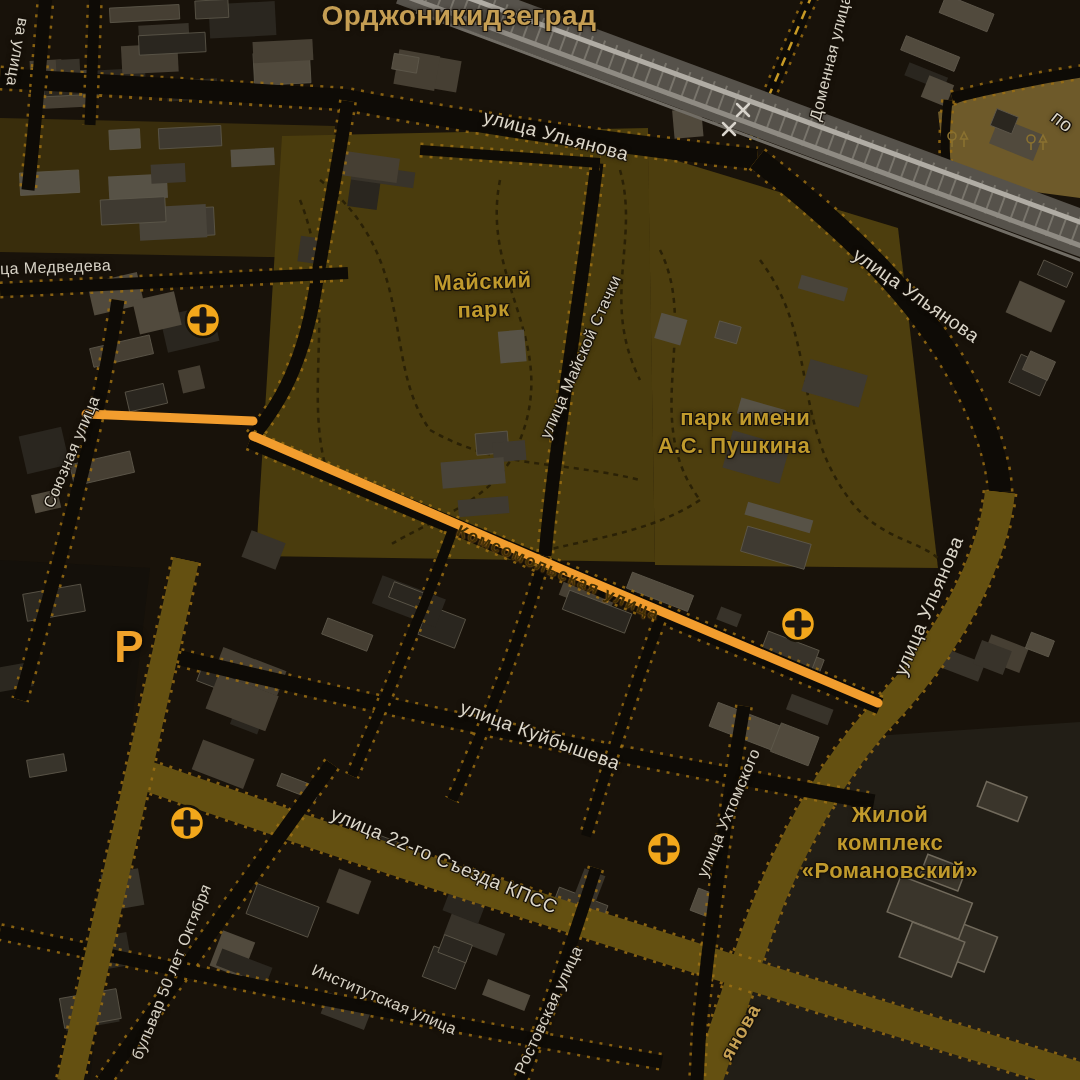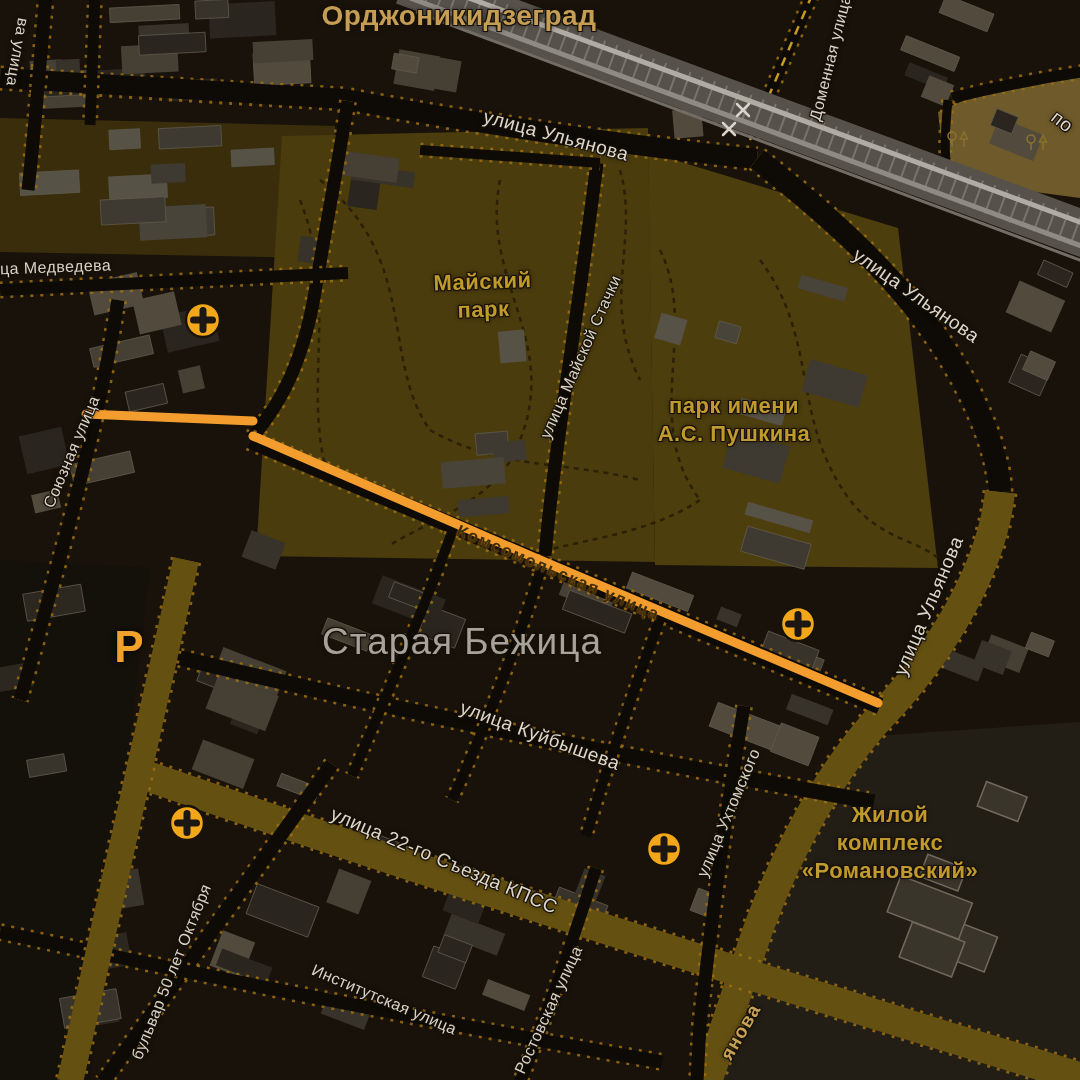--- a/index.html
+++ b/index.html
@@ -277,24 +277,23 @@
       <div class="map-label halo v-district" style="left: 459px; top: 16px; transform: translate(-50%, -50%) rotate(0deg);">Орджоникидзеград</div>
       <div class="map-label halo v-street-lg" style="left: 556px; top: 136px; transform: translate(-50%, -50%) rotate(15deg);">улица Ульянова</div>
       <div class="map-label halo v-street-lg" style="left: 916px; top: 296px; transform: translate(-50%, -50%) rotate(35deg);">улица Ульянова</div>
       <div class="map-label halo v-street-lg" style="left: 929px; top: 606px; transform: translate(-50%, -50%) rotate(-67deg);">улица Ульянова</div>
       <div class="map-label halo v-street" style="left: 831px; top: 58px; transform: translate(-50%, -50%) rotate(-76deg);">Доменная улица</div>
       <div class="map-label halo v-street" style="left: 42px; top: 268px; transform: translate(-50%, -50%) rotate(-2deg);">улица Медведева</div>
       <div class="map-label halo v-street" style="left: 72px; top: 452px; transform: translate(-50%, -50%) rotate(-67deg);">Союзная улица</div>
       <div class="map-label halo v-park" style="left: 483px; top: 296px; transform: translate(-50%, -50%) rotate(-2deg);">Майский
 парк</div>
       <div class="map-label halo v-street" style="left: 581px; top: 357px; transform: translate(-50%, -50%) rotate(-66deg);">улица Майской Стачки</div>
-      <div class="map-label halo v-park" style="left: 734px; top: 420px; transform: translate(-50%, -50%) rotate(0deg);">парк имени
+      <div class="map-label halo v-park" style="left: 734px; top: 432px; transform: translate(-50%, -50%) rotate(0deg); text-align: right;">парк имени
 А.С. Пушкина</div>
       <div class="map-label v-route-label" style="left: 558px; top: 573px; transform: translate(-50%, -50%) rotate(23deg);">Комсомольская улица</div>
-      <div class="map-label halo v-locality" style="left: 462px; top: 642px; transform: translate(-50%, -50%) rotate(0deg);">Старая Бежица</div>
       <div class="map-label halo v-street-lg" style="left: 540px; top: 736px; transform: translate(-50%, -50%) rotate(20deg);">улица Куйбышева</div>
       <div class="map-label halo v-street-lg" style="left: 444px; top: 861px; transform: translate(-50%, -50%) rotate(23deg);">улица 22-го Съезда КПСС</div>
       <div class="map-label halo v-street" style="left: 172px; top: 972px; transform: translate(-50%, -50%) rotate(-68deg);">бульвар 50 лет Октября</div>
       <div class="map-label halo v-street" style="left: 384px; top: 1000px; transform: translate(-50%, -50%) rotate(23deg);">Институтская улица</div>
       <div class="map-label halo v-street" style="left: 549px; top: 1010px; transform: translate(-50%, -50%) rotate(-65deg);">Ростовская улица</div>
       <div class="map-label halo v-street" style="left: 729px; top: 813px; transform: translate(-50%, -50%) rotate(-67deg);">улица Ухтомского</div>
       <div class="map-label halo v-park" style="left: 890px; top: 843px; transform: translate(-50%, -50%) rotate(0deg);">Жилой
 комплекс
 «Романовский»</div>
       <div class="map-label halo v-street" style="left: 17px; top: 52px; transform: translate(-50%, -50%) rotate(100deg);">ва улица</div>

